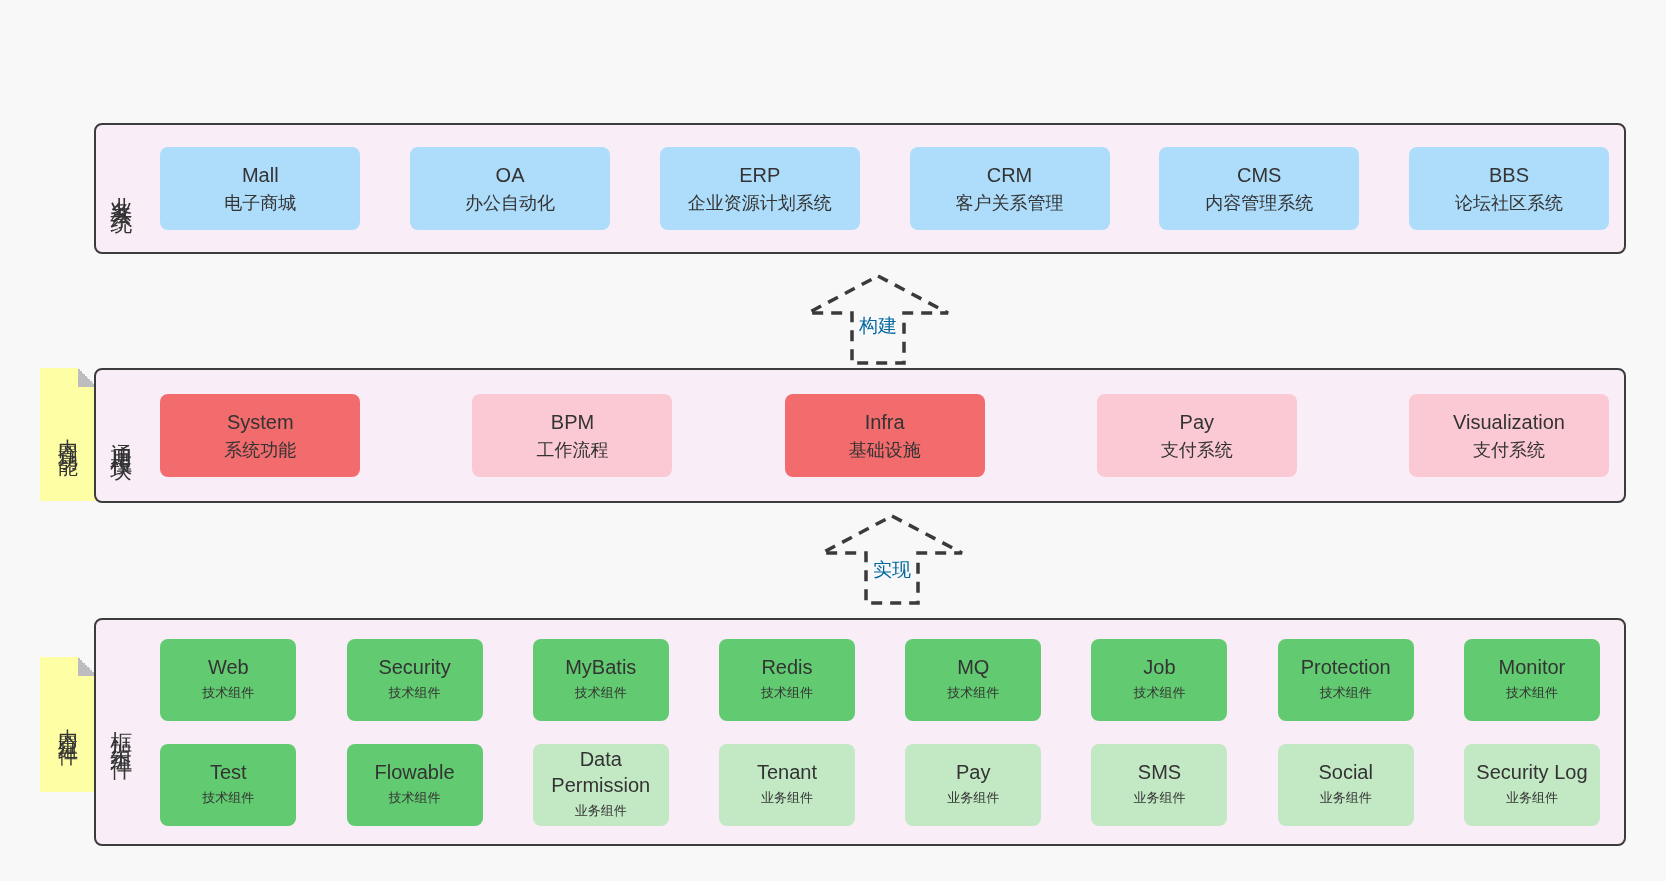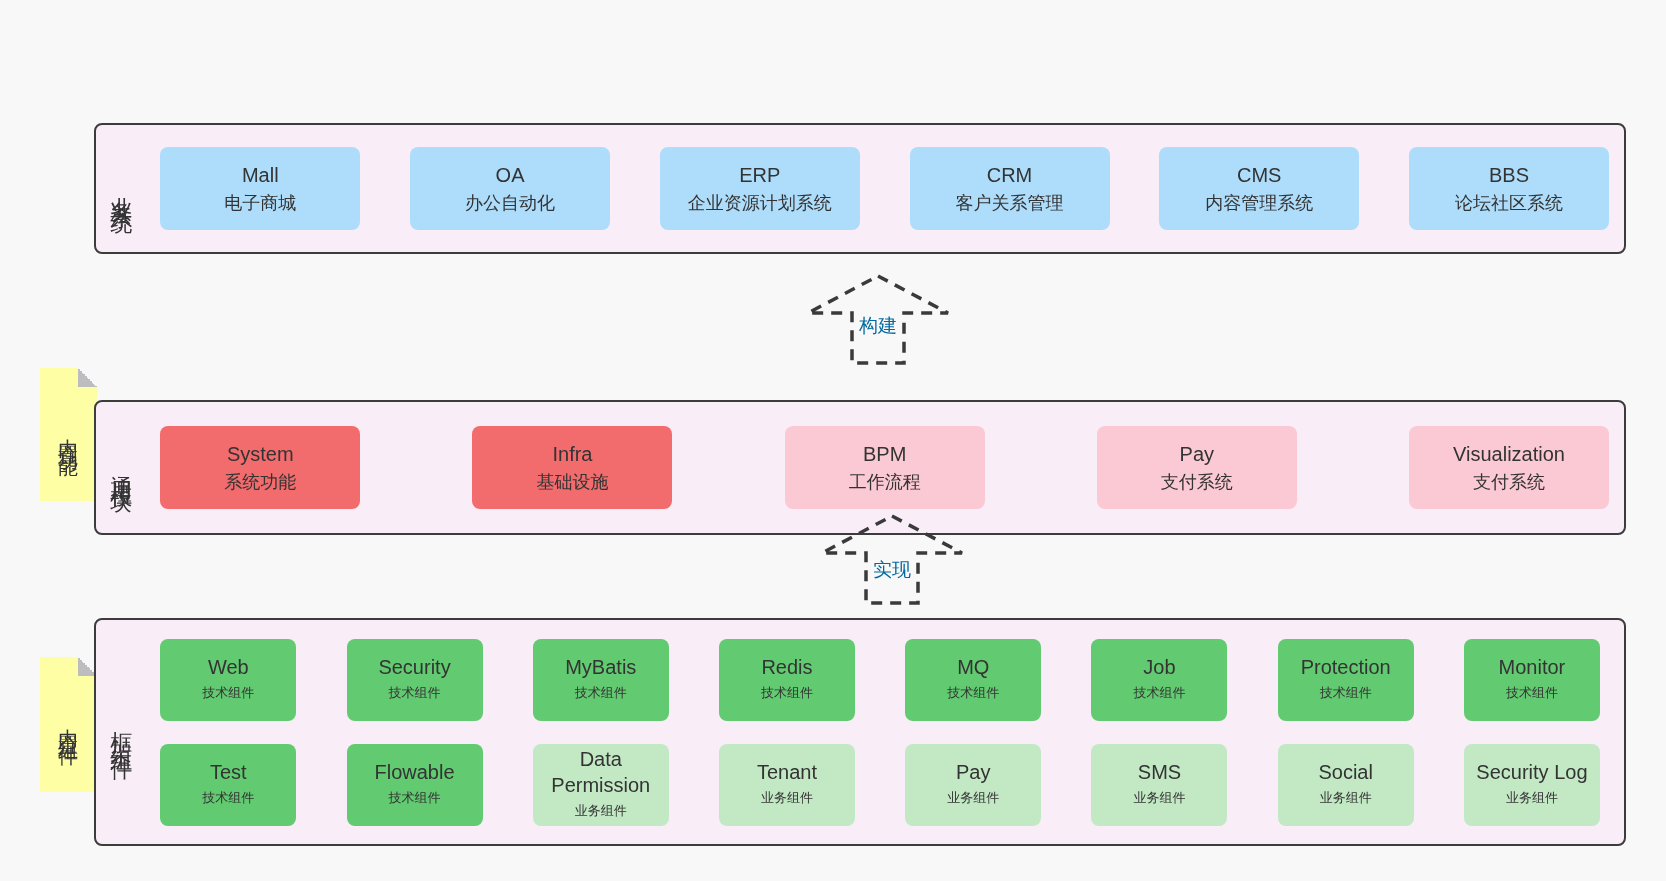--- a/index.html
+++ b/index.html
@@ -10,21 +10,21 @@
   }
   .canvas{position:absolute;inset:0;}
 
   
   .layer{
     position:absolute;left:94px;width:1532px;box-sizing:border-box;
     background:#f9eef7;border:2px solid #3c3c3c;border-radius:8px;
     display:flex;align-items:stretch;
   }
   .layer1{top:123px;height:131px;}
-  .layer2{top:368px;height:135px;margin-top:32px;}
+  .layer2{top:368px;height:135px;}
   .layer3{top:618px;height:228px;}
 
   .vlabel{
     writing-mode:vertical-lr;text-orientation:upright;
     align-self:center;margin-left:13px;line-height:1.15;
     font-size:22px;letter-spacing:5px;color:#333;white-space:nowrap;
   }
   .layer3 .vlabel{letter-spacing:9px;}
 
   
@@ -136,27 +136,27 @@
     <span class="arrow-label">构建</span>
   </div>
 
   <section class="layer layer2">
     <span class="vlabel">通用模块</span>
     <div class="boxes">
       <div class="box c-red">
         <span class="bname">System</span>
         <span class="bdesc">系统功能</span>
       </div>
+      <div class="box c-pink">
+        <span class="bname">BPM</span>
+        <span class="bdesc">工作流程</span>
+      </div>
       <div class="box c-red">
         <span class="bname">Infra</span>
         <span class="bdesc">基础设施</span>
-      </div>
-      <div class="box c-pink">
-        <span class="bname">BPM</span>
-        <span class="bdesc">工作流程</span>
       </div>
       <div class="box c-pink">
         <span class="bname">Pay</span>
         <span class="bdesc">支付系统</span>
       </div>
       <div class="box c-pink">
         <span class="bname">Visualization</span>
         <span class="bdesc">支付系统</span>
       </div>
     </div>

